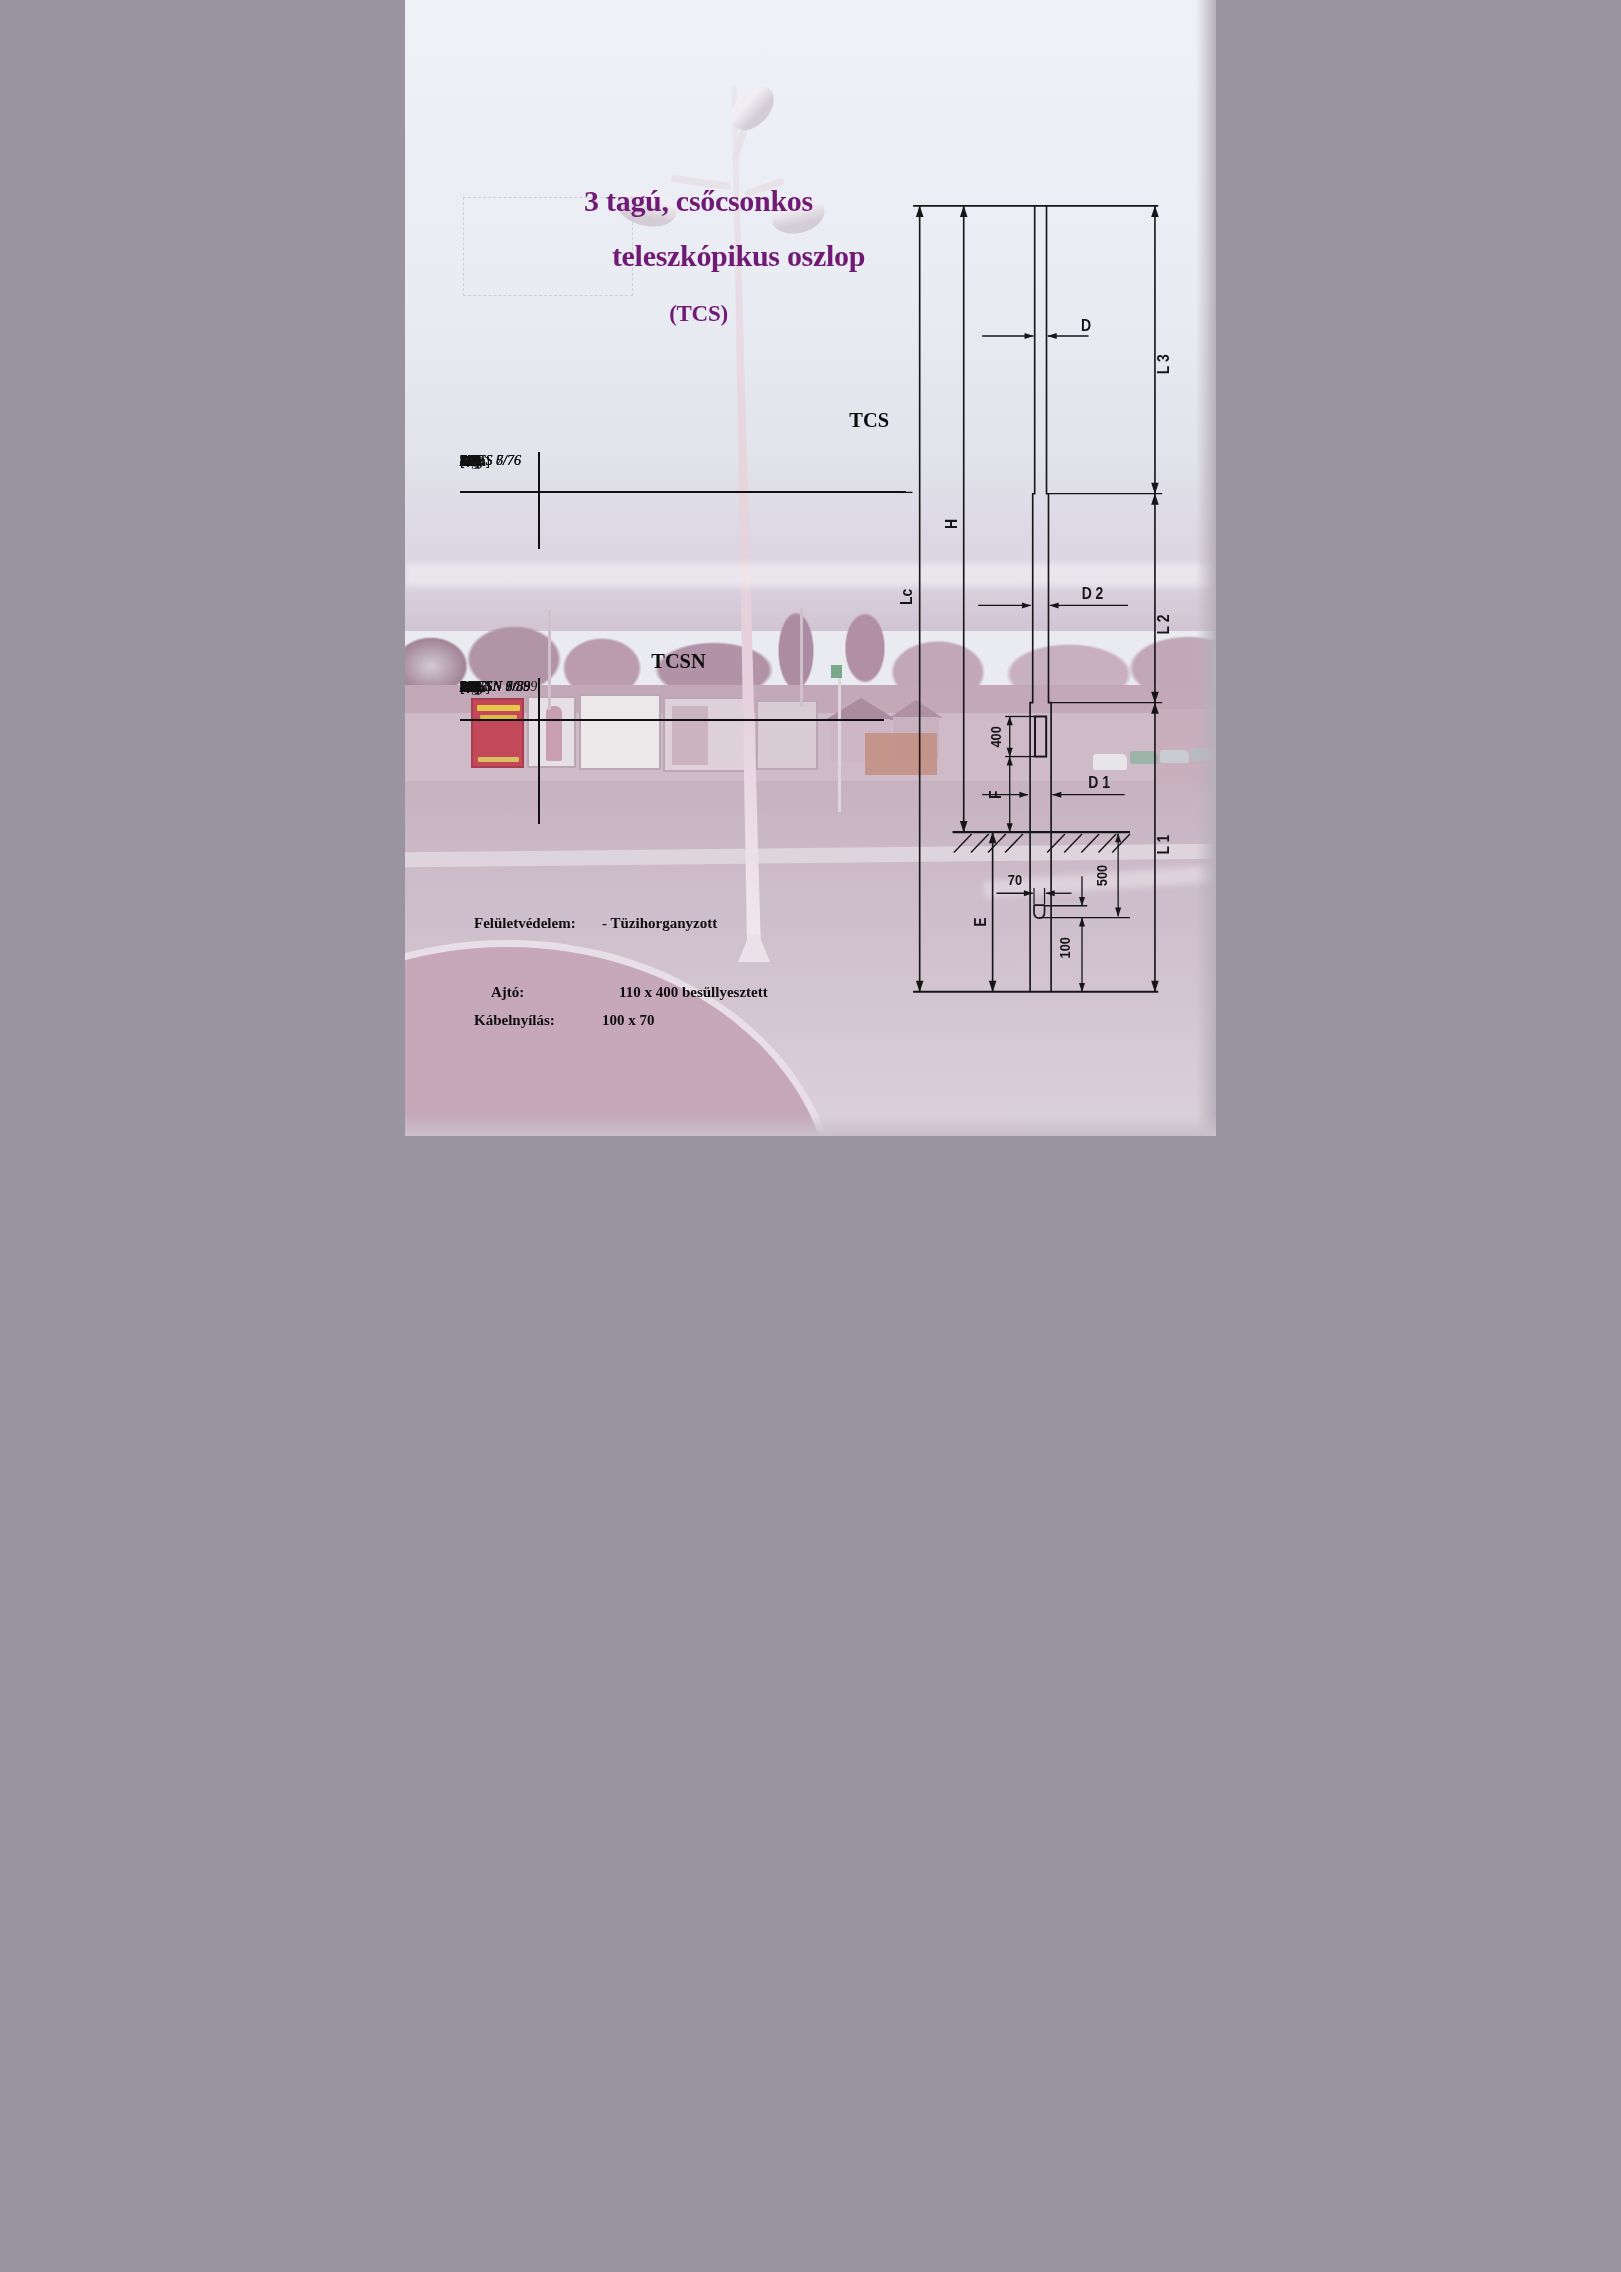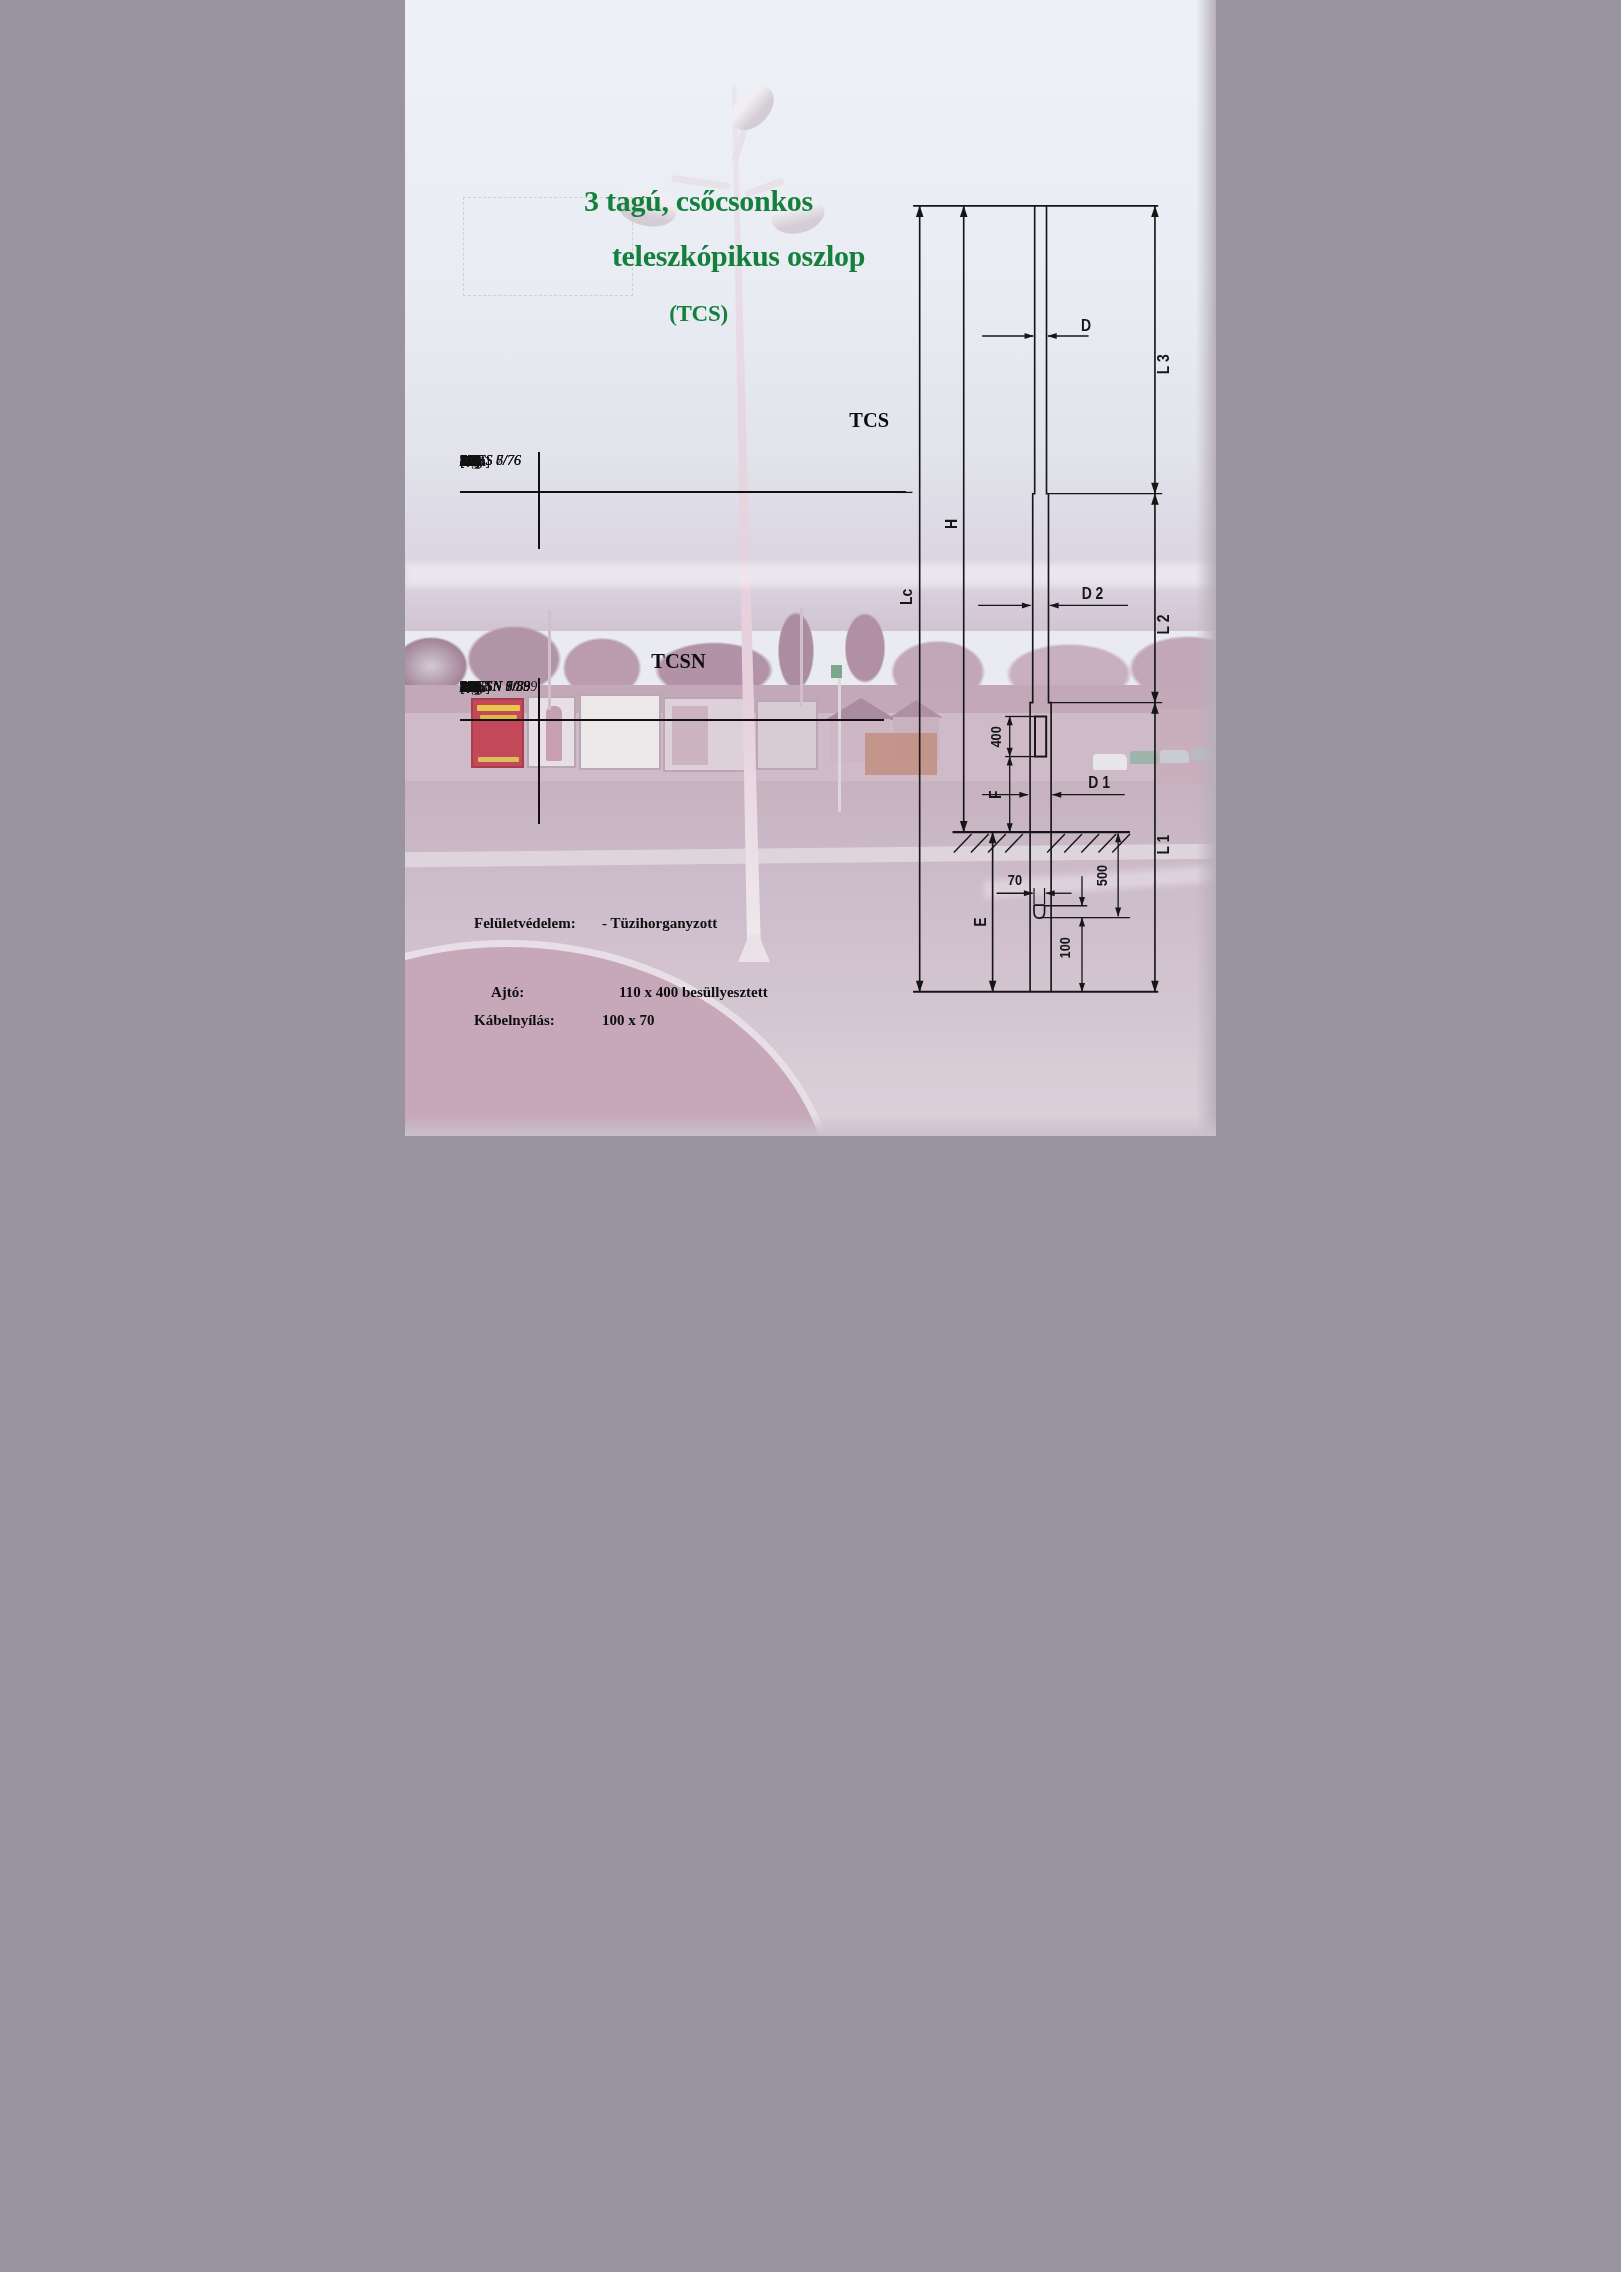--- a/index.html
+++ b/index.html
@@ -73,21 +73,21 @@
   .head-l{left:212px;top:189px;width:60px;height:37px;transform:rotate(12deg);}
   .head-r{left:366px;top:197px;width:54px;height:36px;transform:rotate(-14deg);}
   .mini-pole{width:2.6px;background:#cfc0cb;}
   .mp1{left:143px;top:610px;height:100px;}
   .mp2{left:395px;top:608px;height:99px;}
   .sign-pole{left:433px;top:671px;width:3.3px;height:141px;background:#ded6dc;}
   .sign-green{left:426px;top:665px;width:11.2px;height:12.5px;background:#7aa88a;}
 
   
   .title-line{left:162px;width:263px;text-align:center;font-weight:bold;letter-spacing:-0.3px;
-              color:#15803d;white-space:nowrap;}
+              color:#701a75;white-space:nowrap;}
   .t1{top:184px;font-size:30px;}
   .t2{top:239px;font-size:30px;margin-left:40px;}
   .t3{top:301px;font-size:23px;}
 
   .tbl-heading{font-weight:bold;font-size:20.4px;color:#0d0d0d;text-align:center;}
   .tcs-h{left:55px;top:409px;width:429px;text-align:right;}
   .tcsn-h{left:55px;top:650px;width:437px;}
 
   
   .dtable{color:#131313;}

